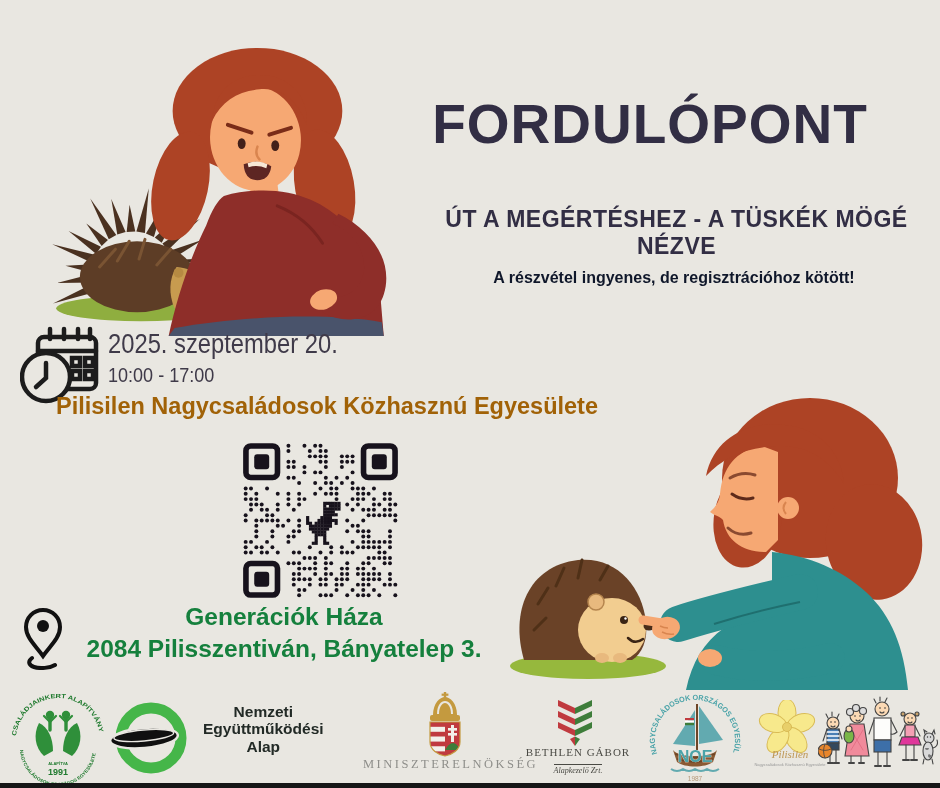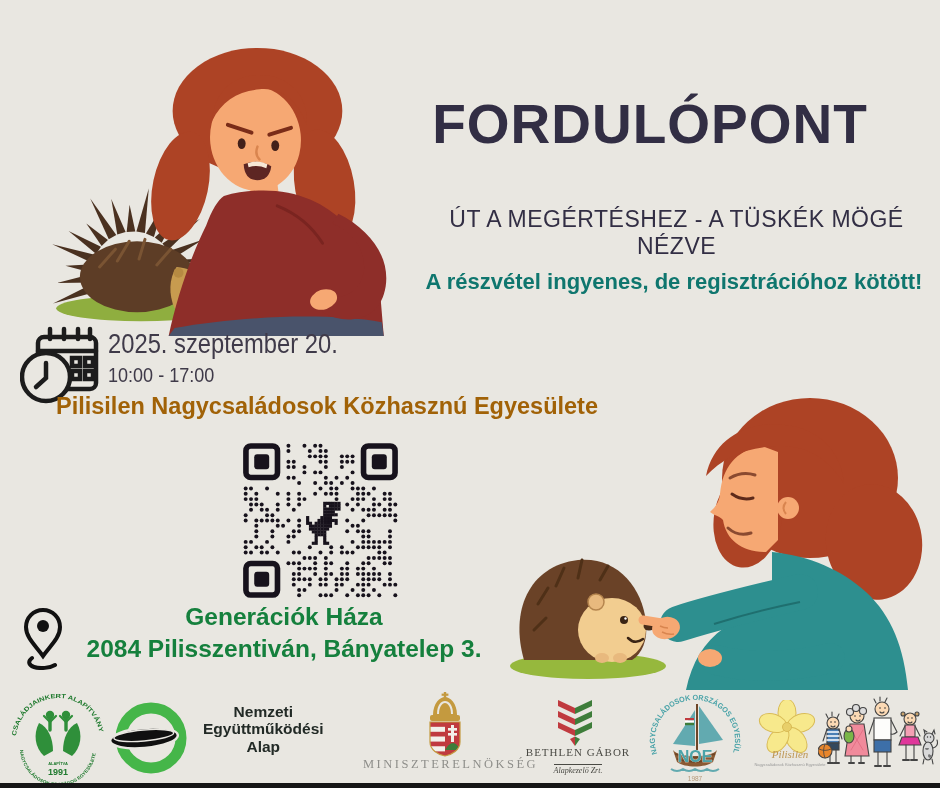--- a/index.html
+++ b/index.html
@@ -1,23 +1,23 @@
 <!DOCTYPE html>
 <html><head>
 <meta charset="utf-8">
 <style>
   html,body{margin:0;padding:0;}
   body{font-family:"Liberation Sans",sans-serif;}
   #poster{position:relative;width:914px;height:788px;background:#e9e7e1;overflow:hidden;padding-left:46px;}
   .abs{position:absolute;}
   #title{left:428px;top:92px;width:444px;text-align:center;font-size:55px;font-weight:700;
          letter-spacing:1px;color:#322e44;}
-  #subtitle{left:413px;top:206px;width:527px;text-align:center;font-size:23px;font-weight:400;
+  #subtitle{left:413px;top:206px;width:527px;text-align:center;font-size:23px;font-weight:700;
             letter-spacing:.5px;color:#322e44;}
-  #note{left:418px;top:269px;width:512px;text-align:center;font-size:22px;font-weight:700;color:#0f766e;}
+  #note{left:418px;top:269px;width:512px;text-align:center;font-size:16px;font-weight:700;color:#0f172a;}
   .cond{display:inline-block;transform:scaleX(.88);transform-origin:left center;}
   #date-line{left:108px;top:329px;font-size:27px;color:#3f3a49;}
   #time-line{left:108px;top:363px;font-size:20.5px;color:#3f3a49;}
   #organizer{left:27px;top:393px;width:600px;font-size:23.5px;font-weight:700;color:#a16207;text-align:center;}
   #registration-label{left:36px;top:486px;font-size:27px;font-weight:700;color:#373152;}
   #venue{left:58px;top:603px;width:452px;text-align:center;color:#15803d;font-weight:700;}
   #venue .line1{font-size:24.5px;}
   #venue .line2{font-size:24.5px;margin-top:4px;}
   #logo-nea-text{left:203px;top:703px;font-size:15.5px;font-weight:700;color:#222a26;
                  line-height:1.12;white-space:pre-line;text-align:center;}

